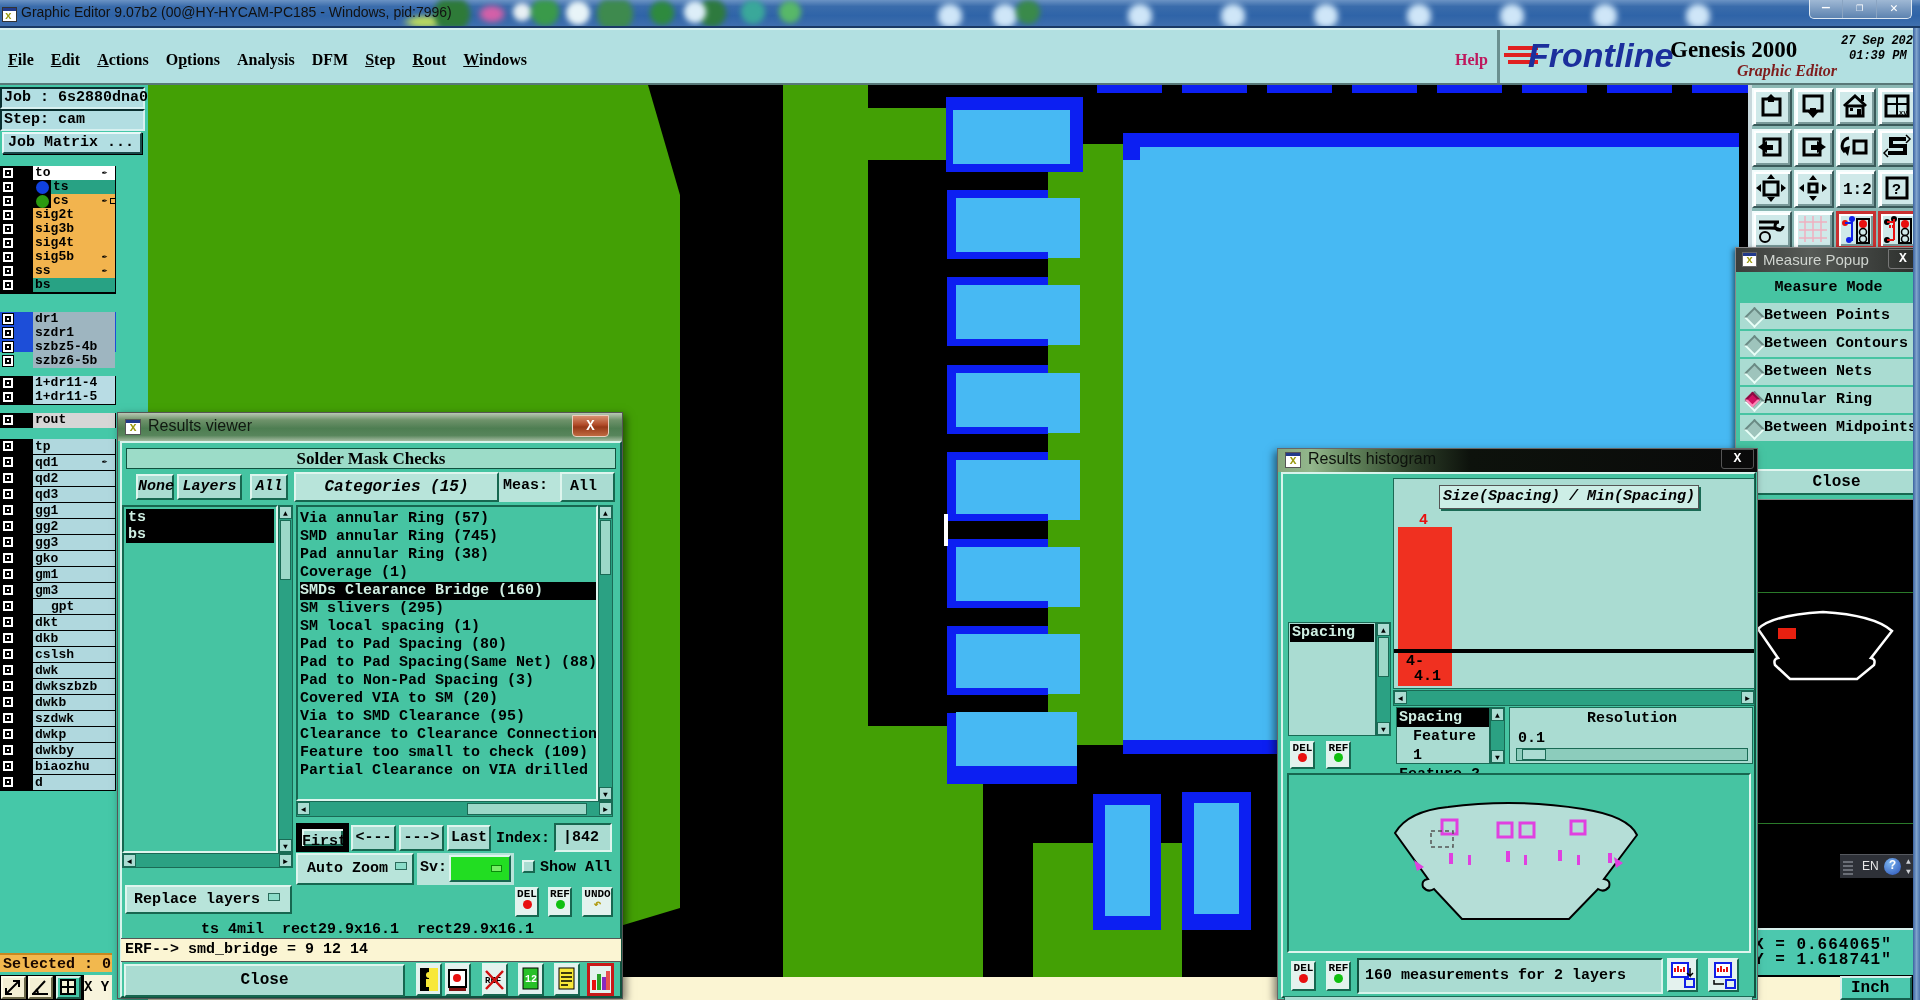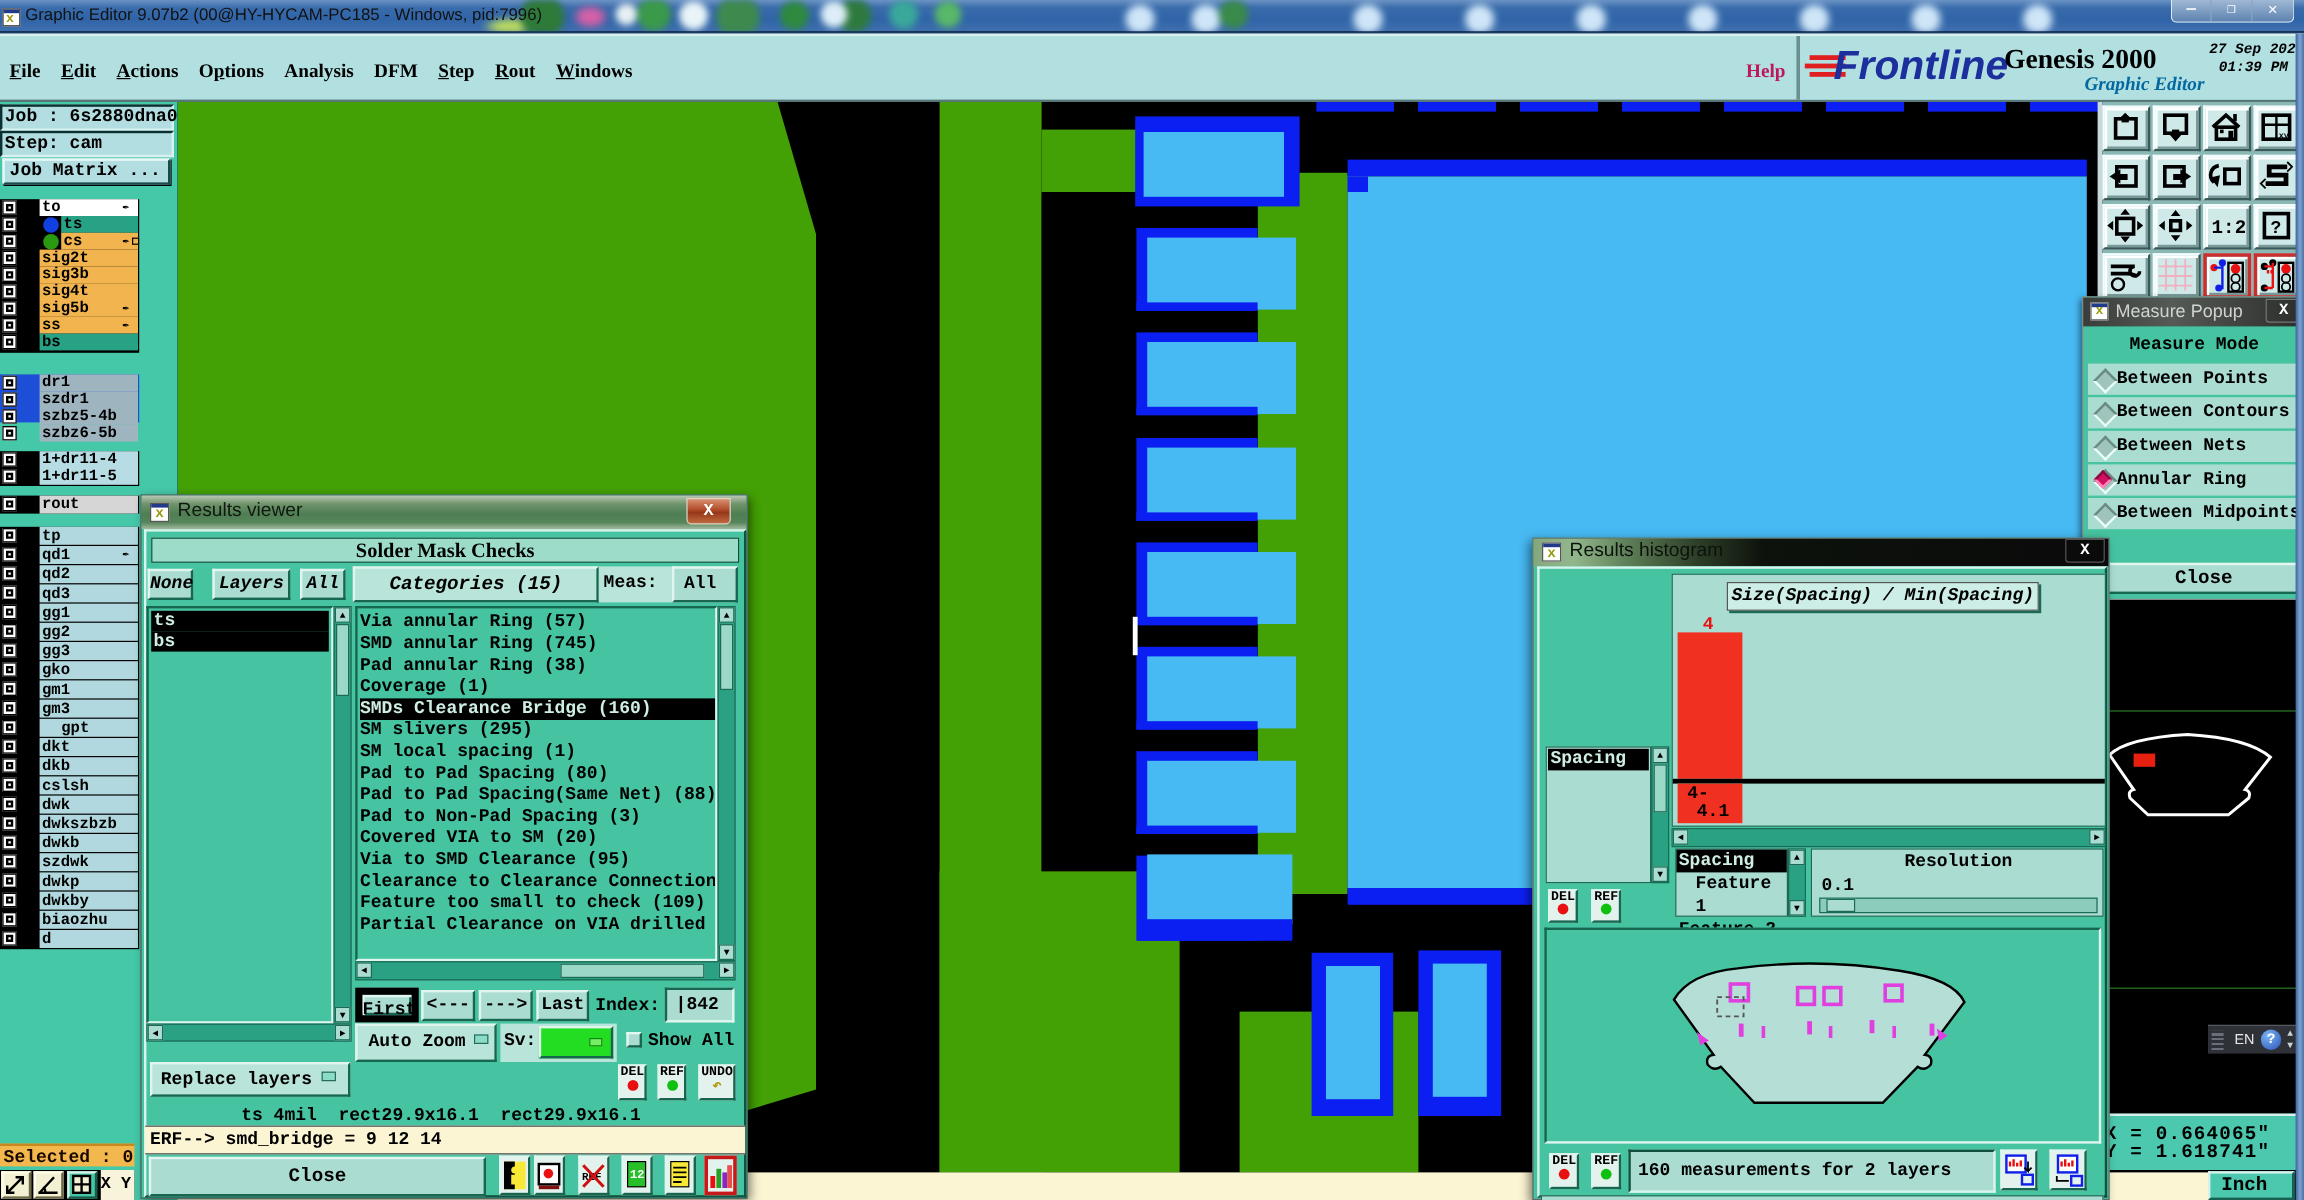--- a/index.html
+++ b/index.html
@@ -43,21 +43,21 @@
     <div class="a" style="left:8px;top:16px;width:30px;height:4px;background:#e02020"></div>
     <div class="a" style="left:4px;top:23px;width:34px;height:4px;background:#e02020"></div>
     <div class="a" style="left:8px;top:30px;width:30px;height:4px;background:#e02020"></div>
 
     <div class="a" style="left:28px;top:6px;font-family:'Liberation Sans',sans-serif;font-style:italic;font-weight:bold;font-size:34px;color:#1c2f9c">Fr<span style="color:#1c2f9c">o</span>ntline</div>
 
     <div class="a" style="left:170px;top:7px;font-family:'Liberation Serif',serif;font-weight:bold;font-size:23px;color:#000">Genesis 2000</div>
 
     <div class="a" style="left:341px;top:4px;font-size:12px;font-style:italic;color:#000;line-height:15px;white-space:nowrap">27 Sep 2020<br><span style="margin-left:8px">01:39 PM</span></div>
 
-    <div class="a" style="left:237px;top:32px;font-family:'Liberation Serif',serif;font-weight:bold;font-style:italic;font-size:16px;color:#0369a1">Graphic Editor</div>
+    <div class="a" style="left:237px;top:32px;font-family:'Liberation Serif',serif;font-weight:bold;font-style:italic;font-size:16px;color:#7f1d1d">Graphic Editor</div>
   </div>
 </div>
 
 <div class="a" id="canvas" style="left:148px;top:85px;width:1772px;height:915px;background:#000;overflow:hidden">
 
   <div class="a" style="left:0;top:0;width:532px;height:841px;background:#43a005;clip-path:polygon(0 0,500px 0,532px 110px,532px 823px,472px 841px,0 841px)"></div>
 
   <div class="a" style="left:635px;top:0;width:85px;height:892px;background:#43a005"></div>
 
   <div class="a" style="left:720px;top:23px;width:79px;height:54px;background:#43a005"></div>
@@ -409,21 +409,21 @@
         <div style="color:#9a9a10;font-size:12px;line-height:10px;text-align:center">x</div>
       </div>
     <div class="a" style="left:30px;top:4px;font-family:'Liberation Sans',sans-serif;font-weight:normal;font-size:16px;color:#101810">Results viewer</div>
     <div class="a" style="left:454px;top:2px;width:37px;height:22px;background:linear-gradient(#d89070,#b04a28 45%,#963818 55%,#c06a40);border:1px solid #e8d0c0;border-radius:0 0 4px 4px;color:#fff;text-align:center;font-size:14px;line-height:20px">X</div>
   </div>
 
   <div class="a" style="left:2px;top:28px;width:502px;height:557px;background:#46c4a2;border:2px solid;border-color:#d8f4ec #11523f #11523f #d8f4ec"></div>
 
   <div class="a" style="left:8px;top:35px;width:490px;height:21px;background:#9cdcc8;border:1px solid #11523f;text-align:center;font-family:'Liberation Serif',serif;font-size:17px;line-height:19px">Solder Mask Checks</div>
 
-  <div class="a btn up" style="left:5px;top:61px;width:38px;height:26px;font-style:italic;text-align:left;line-height:22px;background:#aadcd2">None</div>
+  <div class="a btn up" style="left:18px;top:61px;width:38px;height:26px;font-style:italic;text-align:left;line-height:22px;background:#aadcd2">None</div>
 
   <div class="a btn up" style="left:59px;top:61px;width:65px;height:26px;font-style:italic;text-align:center;line-height:22px;background:#aadcd2">Layers</div>
 
   <div class="a btn up" style="left:132px;top:61px;width:38px;height:26px;font-style:italic;text-align:center;line-height:22px;background:#aadcd2">All</div>
 
   <div class="a up" style="left:176px;top:59px;width:205px;height:30px;background:#b8e4da;font-style:italic;font-size:16px;text-align:center;line-height:26px">Categories (15)</div>
 
   <div class="a" style="left:381px;top:59px;width:116px;height:30px;background:#b8e4da">
     <span class="a" style="left:4px;top:5px">Meas:</span>
     <div class="a up" style="left:61px;top:0px;width:55px;height:30px;background:#aadcd2;line-height:26px;padding-left:8px">All<span style="display:inline-block;width:11px;height:7px;background:#8adcc8;border:1px solid #2a6a5a;margin-left:9px;vertical-align:2px"></span></div>

